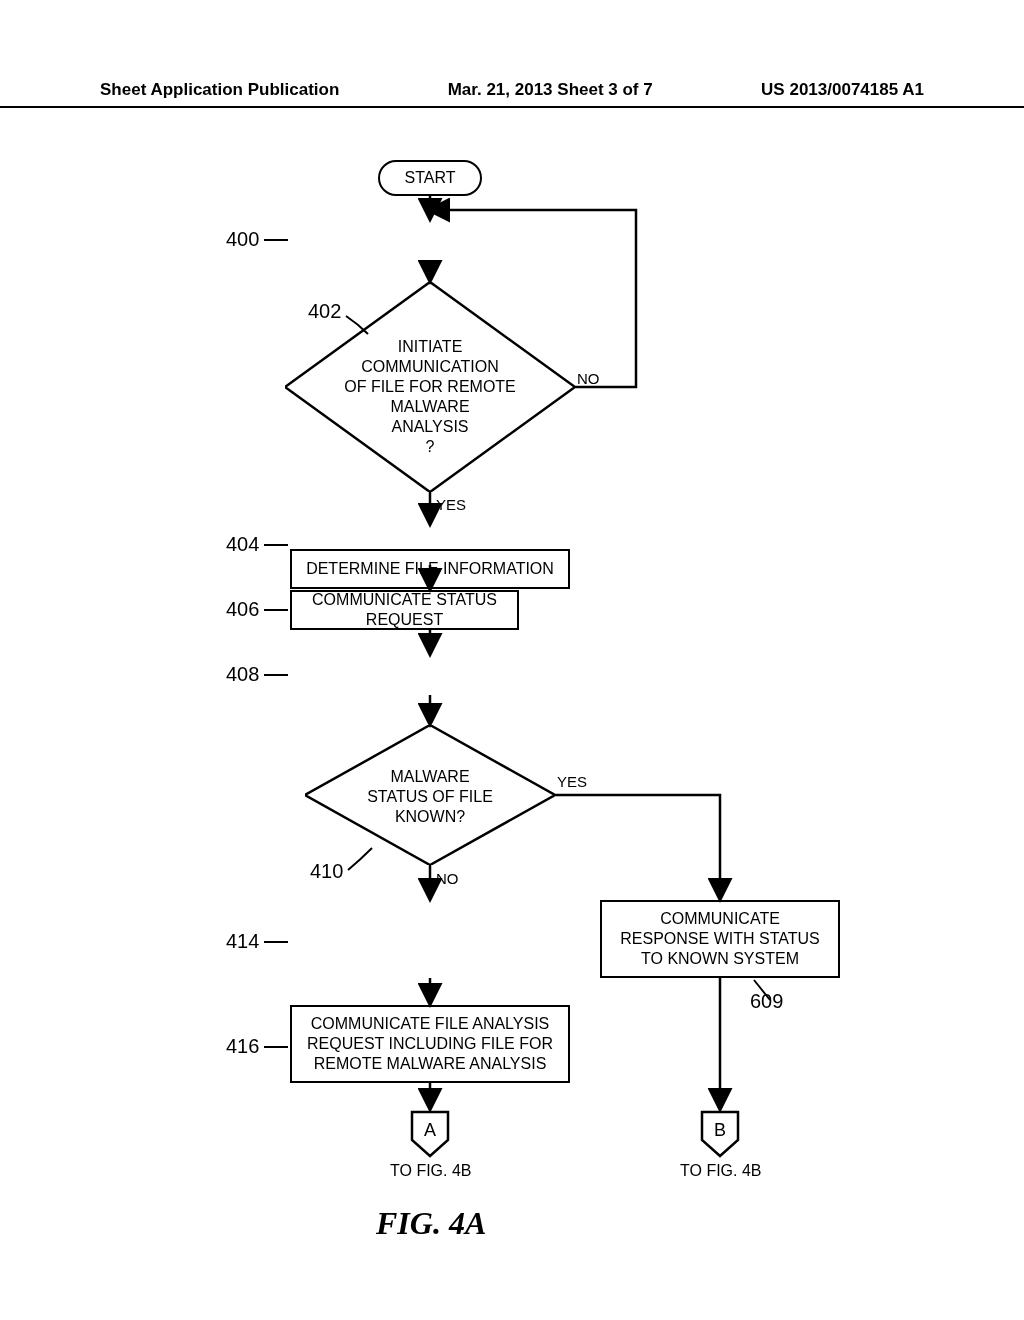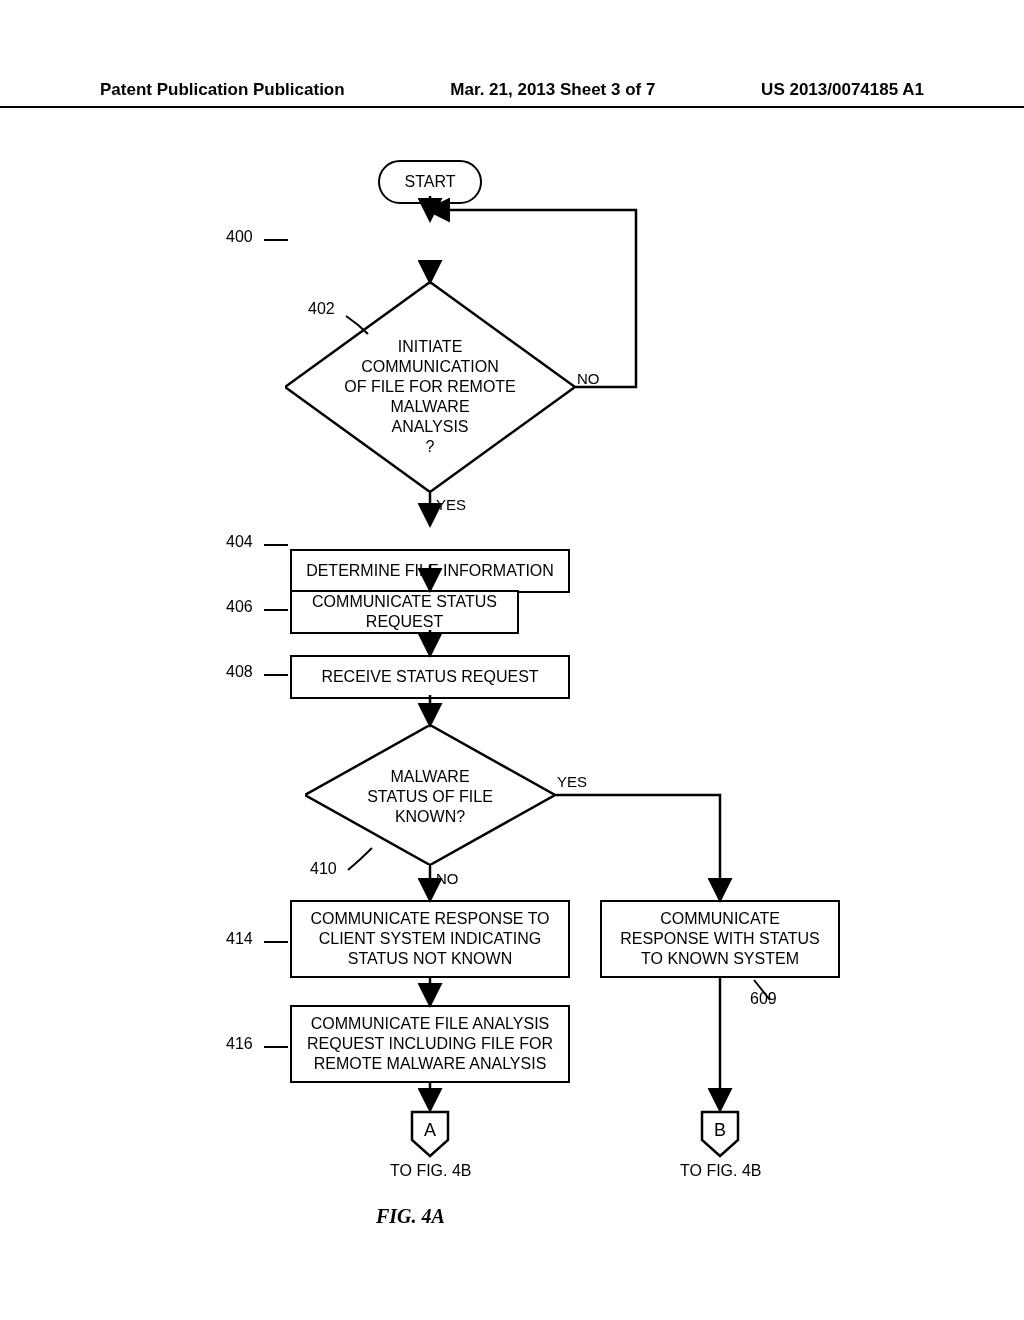--- a/index.html
+++ b/index.html
@@ -33,67 +33,67 @@
     position: absolute;
     border: 2.5px solid #000;
     background: #fff;
     display: flex;
     align-items: center;
     justify-content: center;
     text-align: center;
     font-size: 16px;
     font-weight: 500;
     line-height: 1.25;
-    padding: 20px 8px;
+    padding: 12px 8px;
   }
   .terminator {
     border-radius: 22px;
     font-weight: 500;
   }
   .ref-label {
     position: absolute;
-    font-size: 16px;
+    font-size: 20px;
   }
   .branch-label {
     position: absolute;
     font-size: 15px;
   }
   .decision {
     position: absolute;
   }
   .decision-text {
     position: absolute;
     text-align: center;
     font-size: 16px;
     font-weight: 500;
     line-height: 1.25;
     z-index: 2;
   }
   .fig-title {
     position: absolute;
     font-style: italic;
-    font-size: 20px;
+    font-size: 32px;
     font-weight: bold;
     font-family: "Times New Roman", serif;
   }
   svg.overlay {
     position: absolute;
     top: 0; left: 0;
     width: 100%; height: 100%;
     pointer-events: none;
   }
   .conn-shape {
     position: absolute;
   }
 </style>
 </head>
 <body>
 
 <div class="header">
-  <span>Patent Publication Publication</span>
+  <span>Sheet Application Publication</span>
   <span>Mar. 21, 2013  Sheet 3 of 7</span>
   <span>US 2013/0074185 A1</span>
 </div>
 
 <div class="diagram">
 
   <div class="node terminator" style="left:378px; top:30px; width:104px; height:36px;">START</div>
 
 
   <div class="decision" style="left:285px; top:152px; width:290px; height:210px;">
@@ -105,34 +105,30 @@
 OF FILE FOR REMOTE
 MALWARE
 ANALYSIS
 ?</div>
   </div>
 
   <div class="node" style="left:290px; top:395px; width:280px; height:40px;margin-top:24px;">DETERMINE FILE INFORMATION</div>
 
   <div class="node" style="left:290px; top:460px; width:229px; height:40px;">COMMUNICATE STATUS REQUEST</div>
 
-  <div class="node" style="left:290px; top:525px; width:280px; height:40px;">RECEIVE STATUS REQUEST</div>
 
   <div class="decision" style="left:305px; top:595px; width:250px; height:140px;">
     <svg viewBox="0 0 250 140" width="250" height="140">
       <polygon points="125,0 250,70 125,140 0,70" fill="#fff" stroke="#000" stroke-width="2.5"></polygon>
     </svg>
     <div class="decision-text" style="left:0; top:42px; width:250px; white-space:pre-line;">MALWARE
 STATUS OF FILE
 KNOWN?</div>
   </div>
 
-  <div class="node" style="left:290px; top:770px; width:280px; height:78px; white-space:pre-line;">COMMUNICATE RESPONSE TO
-CLIENT SYSTEM INDICATING
-STATUS NOT KNOWN</div>
 
   <div class="node" style="left:600px; top:770px; width:240px; height:78px; white-space:pre-line;">COMMUNICATE
 RESPONSE WITH STATUS
 TO KNOWN SYSTEM</div>
 
   <div class="node" style="left:290px; top:875px; width:280px; height:78px; white-space:pre-line;">COMMUNICATE FILE ANALYSIS
 REQUEST INCLUDING FILE FOR
 REMOTE MALWARE ANALYSIS</div>
 
   <div class="conn-shape" style="left:410px; top:980px; width:40px; height:48px;">

